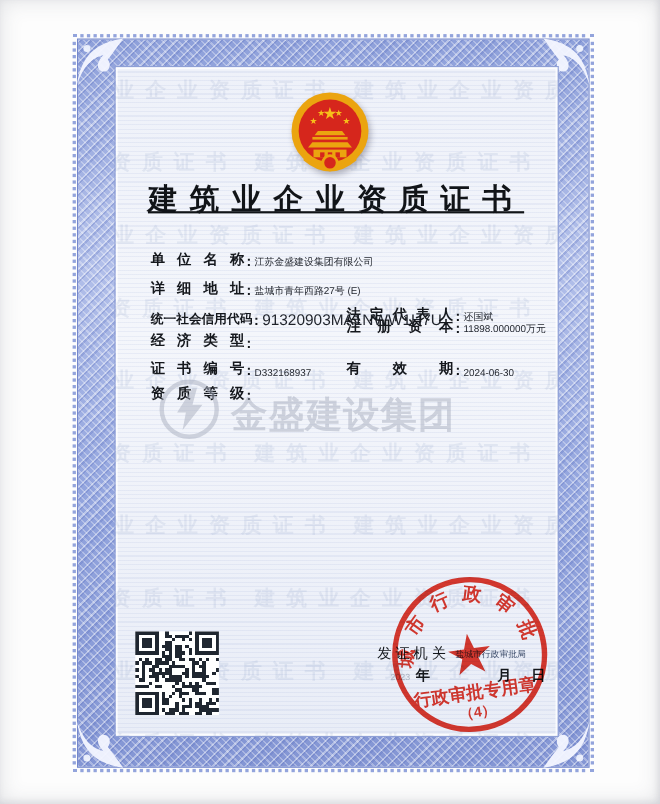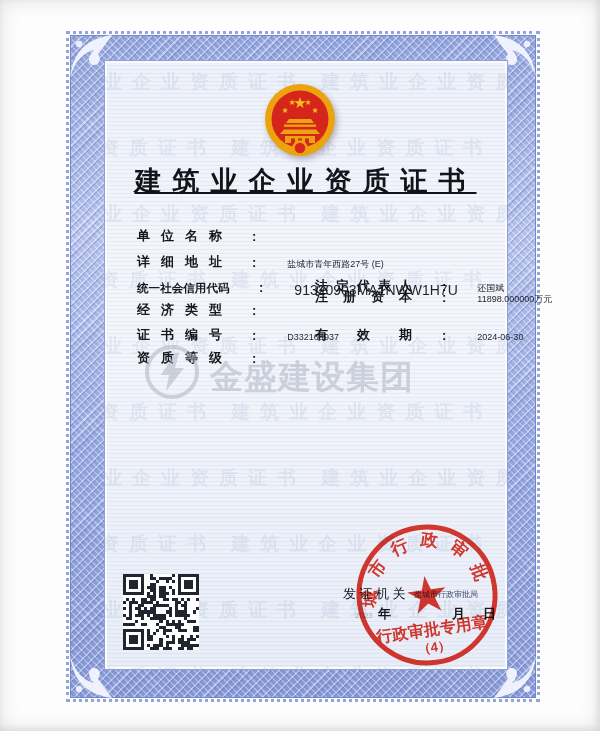--- a/index.html
+++ b/index.html
@@ -33,22 +33,22 @@
         letter-spacing:10px;color:rgba(108,128,185,.12);}
 
   
   .emblem{position:absolute;left:264px;top:82px;filter:drop-shadow(2px 3px 3px rgba(90,90,110,.45));}
 
   
   .title{position:absolute;left:0;right:0;top:163px;margin:0;text-align:center;
         font-size:27px;font-weight:700;color:#111418;letter-spacing:11px;padding-left:11px;text-decoration:underline;}
 
   
-  .field{position:absolute;display:flex;align-items:center;white-space:nowrap;
-        font-size:13px;font-weight:700;color:#15181d;gap:28px;}
+  .field{position:absolute;display:flex;align-items:flex-end;white-space:nowrap;
+        font-size:13px;font-weight:700;color:#15181d;}
   .flabel{display:inline-block;text-align:justify;text-align-last:justify;}
   .w4{width:85px;}
   .w8{width:92px;font-size:11.5px;letter-spacing:-0.5px;padding-top:2px;}
   .wr{width:97px;}
   .colon{margin:0 3px 0 2px;font-weight:700;}
   .fvalue{font-size:9px;font-weight:400;color:#1f232b;padding-top:4px;}
   .fvalue.code{font-size:14px;padding-top:5px;}
   .fvalue.wrap{white-space:normal;width:104px;line-height:1.3;}
 
   
@@ -124,20 +124,21 @@
     <rect x="41" y="56.5" width="4" height="4.5" fill="#d6261c"></rect>
     <path d="M12 58 Q36 80 60 58 L60 64 Q36 84 12 64 Z" fill="#eba40f"></path>
     <circle cx="36" cy="66" r="6.5" fill="#d6261c" stroke="#eba40f" stroke-width="2.5"></circle>
   </svg>
 
   <h1 class="title">建筑业企业资质证书</h1>
 
   <div class="field" style="left:137px;top:227px;">
     <span class="flabel w4">单位名称</span>
     <span class="colon">:</span>
+    <span class="fvalue">江苏金盛建设集团有限公司</span>
   </div>
   <div class="field" style="left:137px;top:253px;">
     <span class="flabel w4">详细地址</span>
     <span class="colon">:</span>
     <span class="fvalue">盐城市青年西路27号 (E)</span>
   </div>
   <div class="field" style="left:137px;top:277px;">
     <span class="flabel w8">统一社会信用代码</span>
     <span class="colon">:</span>
     <span class="fvalue code">91320903MA1NWW1H7U</span>

